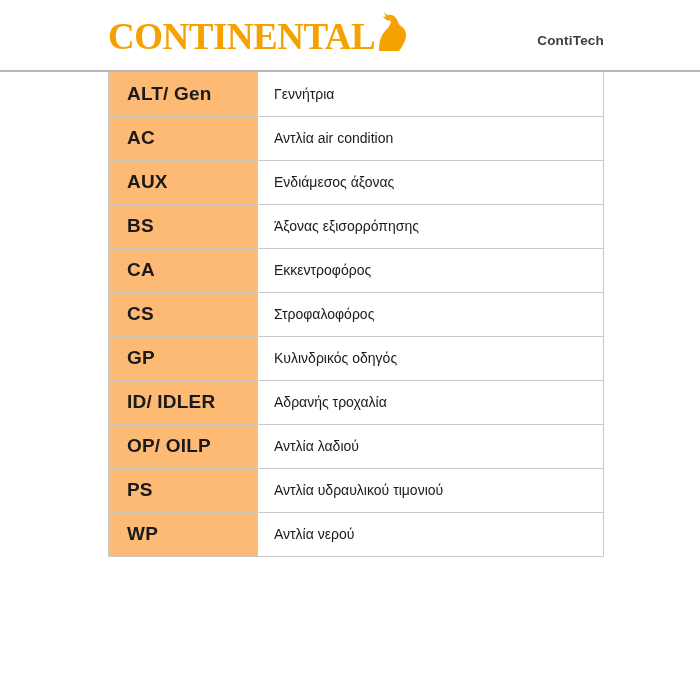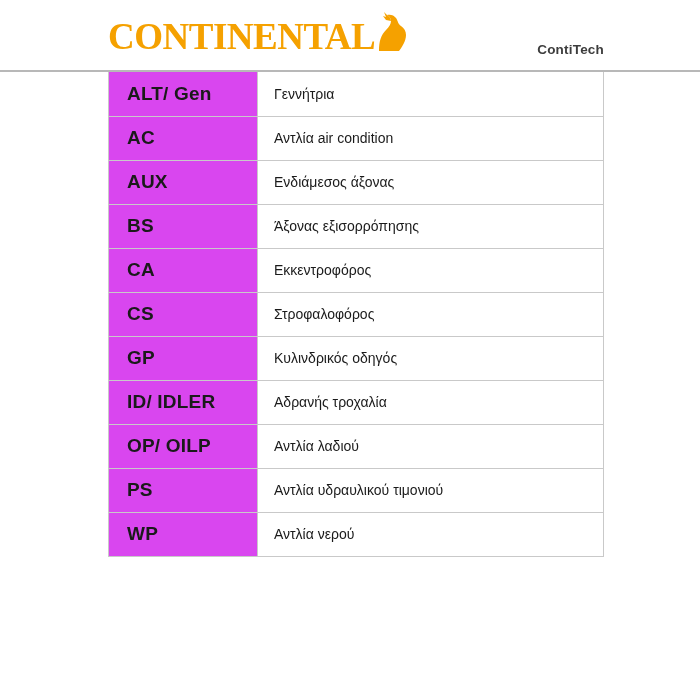--- a/index.html
+++ b/index.html
@@ -48,21 +48,21 @@
   .horse-icon {
     width: 40px;
     height: 44px;
     position: relative;
     top: -2px;
     margin-left: -4px;
   }
   .brand-sub {
     position: absolute;
     right: 96px;
-    top: 42px;
+    top: 33px;
     font-size: 13.5px;
     font-weight: bold;
     color: #3d3d3d;
     letter-spacing: 0.2px;
   }
   
   .table {
     width: 100%;
     border-collapse: collapse;
     table-layout: fixed;
@@ -70,21 +70,21 @@
   .table tr {
     height: 44px;
   }
   .table td {
     border-bottom: 1px solid #c9c9c9;
     padding: 0;
     vertical-align: middle;
   }
   .col-code {
     width: 130px;
-    background: #d946ef;
+    background: #fdba74;
     border-right: 1px solid #c9c9c9;
     border-left: 1px solid #c9c9c9;
     padding-left: 18px !important;
     font-size: 19px;
     font-weight: bold;
     color: #1a1a1a;
     letter-spacing: 0.2px;
   }
   .spacer-left {
     width: 108px;

